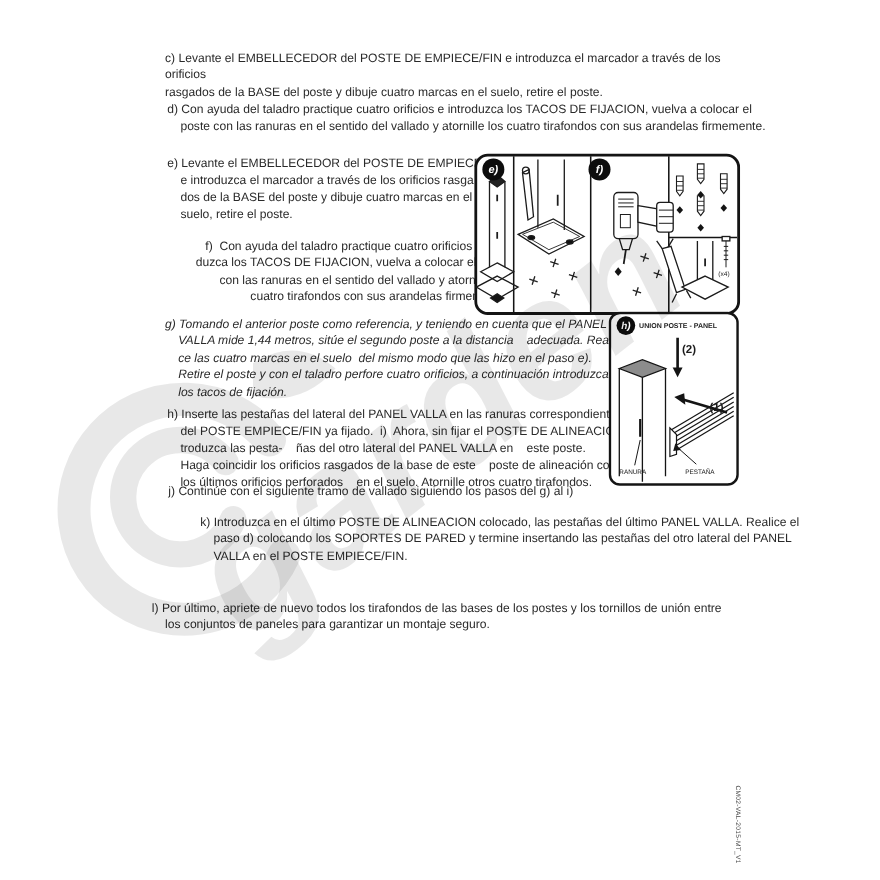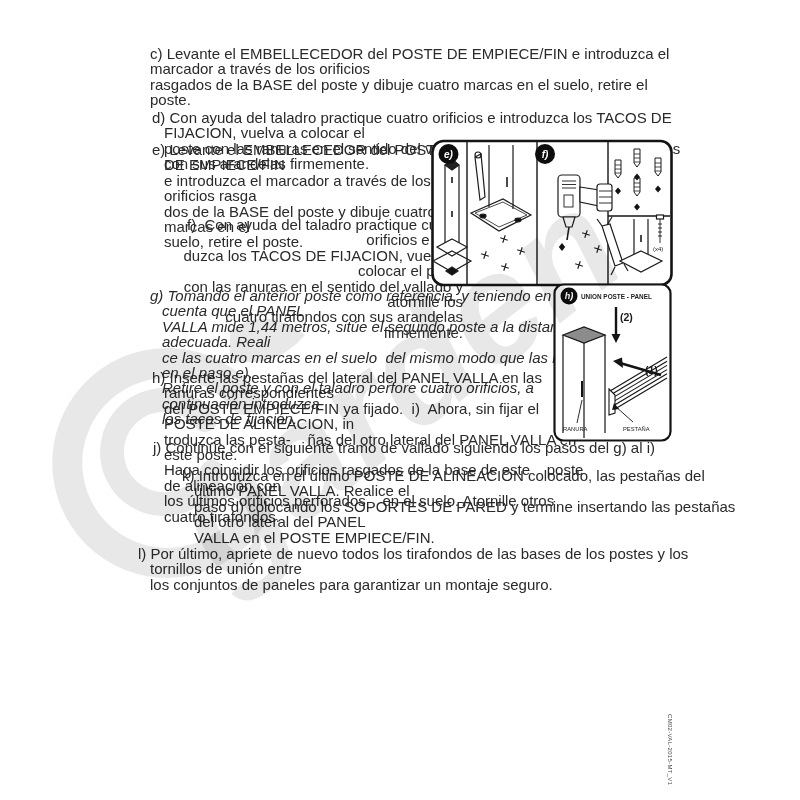--- a/index.html
+++ b/index.html
@@ -1,38 +1,38 @@
 <!DOCTYPE html>
 <html><head>
 <meta charset="utf-8">
 <style>
   html,body { margin:0; padding:0; }
   body {
     width:800px; height:800px; background:#ffffff; position:relative;
     font-family:"Liberation Sans", sans-serif; color:#2a2a2a; overflow:hidden;
   }
   .step {
-    position:absolute; font-size:15px; line-height:15.4px;
+    position:absolute; font-size:11px; line-height:15.4px;
     white-space:pre-wrap; z-index:1;
   }
   .hang { padding-left:12px; text-indent:-12px; }
   .diagram { position:absolute; z-index:2; }
   .wm { position:absolute; inset:0; z-index:9; pointer-events:none; }
   .edge-code {
     position:absolute; left:667px; top:714px; z-index:3;
     writing-mode:vertical-rl; font-size:6px; letter-spacing:0.3px; color:#4a4a4a;
   }
   svg text { font-family:"Liberation Sans", sans-serif; }
 </style>
 </head>
 <body>
 
 <div class="step" style="left:150px; top:46px;  width:540px;">c) Levante el EMBELLECEDOR del POSTE DE EMPIECE/FIN e introduzca el marcador a través de los orificios
 rasgados de la BASE del poste y dibuje cuatro marcas en el suelo, retire el poste.</div>
-<div class="step hang" style="left:152px; top:110px;  width:540px;">d) Con ayuda del taladro practique cuatro orificios e introduzca los TACOS DE FIJACION, vuelva a colocar el
+<div class="step hang" style="left:152px; top:93px;  width:540px;">d) Con ayuda del taladro practique cuatro orificios e introduzca los TACOS DE FIJACION, vuelva a colocar el
 poste con las ranuras en el sentido del vallado y atornille los cuatro tirafondos con sus arandelas firmemente.</div>
 <div class="step hang" style="left:152px; top:142px; width:300px;">e) Levante el EMBELLECEDOR del POSTE DE EMPIECE/FIN
 e introduzca el marcador a través de los orificios rasga
 dos de la BASE del poste y dibuje cuatro marcas en el
 suelo, retire el poste.</div>
 <div class="step hang" style="left:151px; top:217px; width:300px;text-align:right;">f)  Con ayuda del taladro practique cuatro orificios e intro
 duzca los TACOS DE FIJACION, vuelva a colocar el poste
 con las ranuras en el sentido del vallado y atornille los
 cuatro tirafondos con sus arandelas firmemente.</div>
 <div class="step hang" style="left:150px; top:288px; width:430px;font-style:italic;">g) Tomando el anterior poste como referencia, y teniendo en cuenta que el PANEL

